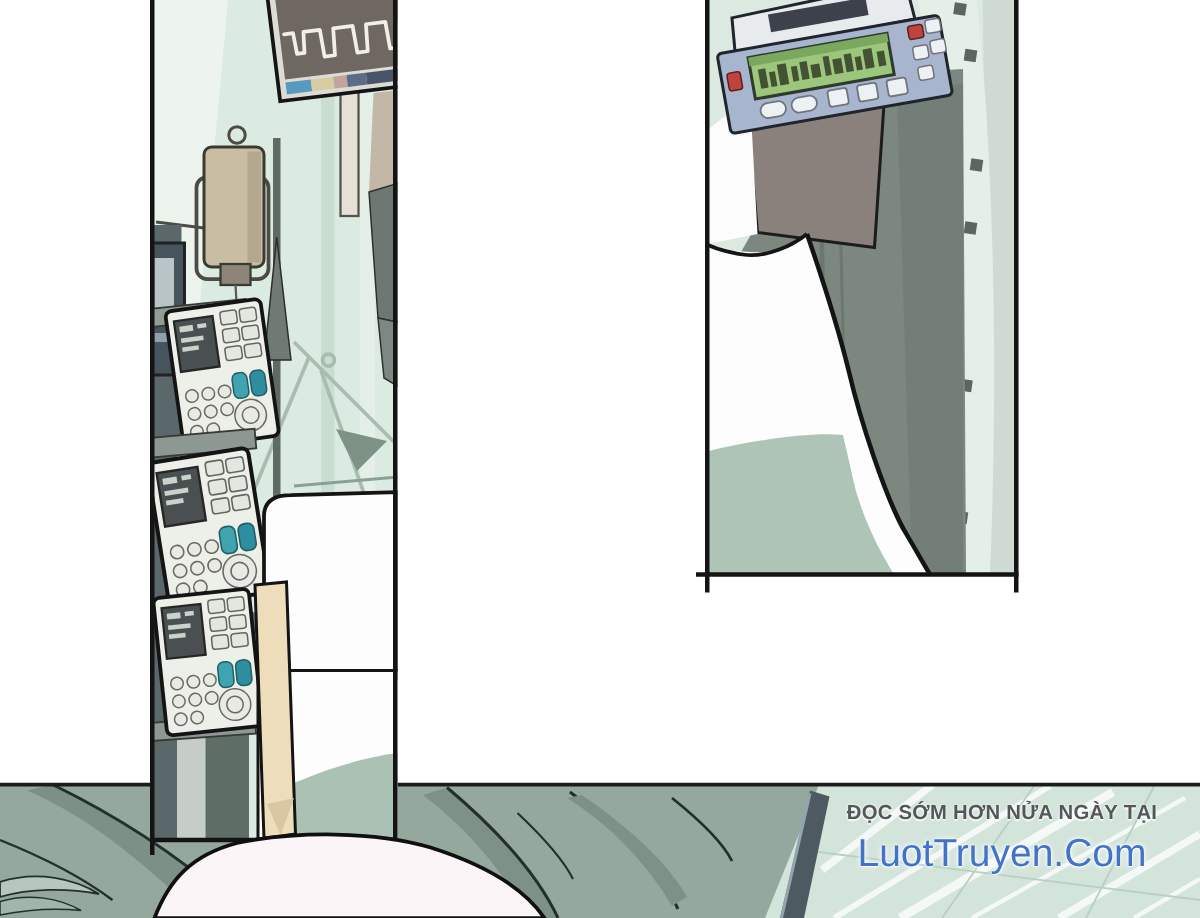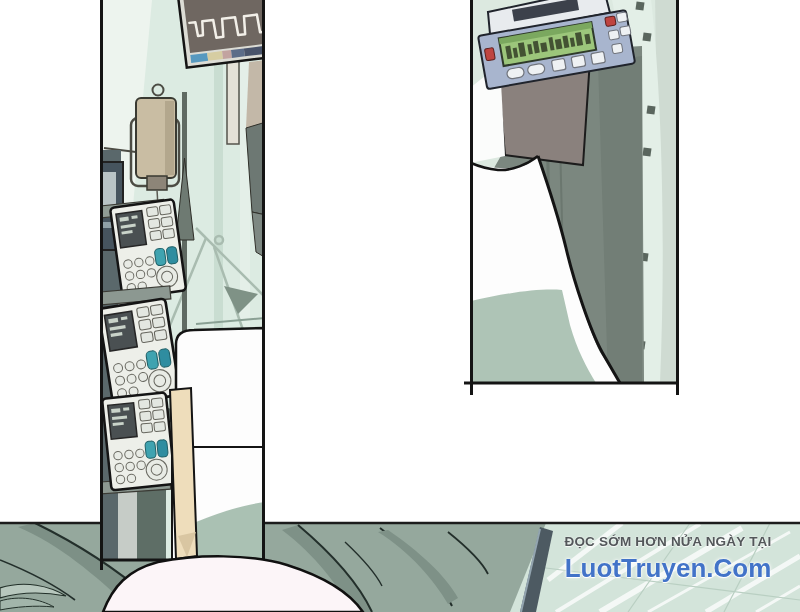--- a/index.html
+++ b/index.html
@@ -2,21 +2,21 @@
 <html><head>
 <meta charset="utf-8">
 <style>
   html,body{margin:0;padding:0;background:#ffffff;}
   .page{position:relative;width:800px;height:612px;overflow:hidden;background:#ffffff;
         font-family:"Liberation Sans", sans-serif;}
   .page svg{position:absolute;left:0;top:0;}
   .credit{position:absolute;left:538px;top:534px;width:260px;text-align:center;line-height:1.25;}
   .credit .tagline{font-size:13.5px;font-weight:bold;color:#53575a;letter-spacing:.2px;
         text-shadow:0 0 2px rgba(255,255,255,.9),0 1px 1px rgba(255,255,255,.8);}
-  .credit .site{font-size:26px;font-weight:bold;color:#4273c8;margin-top:1px;
+  .credit .site{font-size:26px;font-weight:normal;color:#4273c8;margin-top:1px;
         text-shadow:0 0 2px #fff,0 0 4px #fff,0 1px 0 #fff;}
 </style>
 </head>
 <body>
 
 <div class="page">
 <svg width="800" height="612" viewBox="0 0 800 612">
   <defs>
     <clipPath id="clipL">
           <rect x="100" y="-10" width="165" height="571"></rect>

